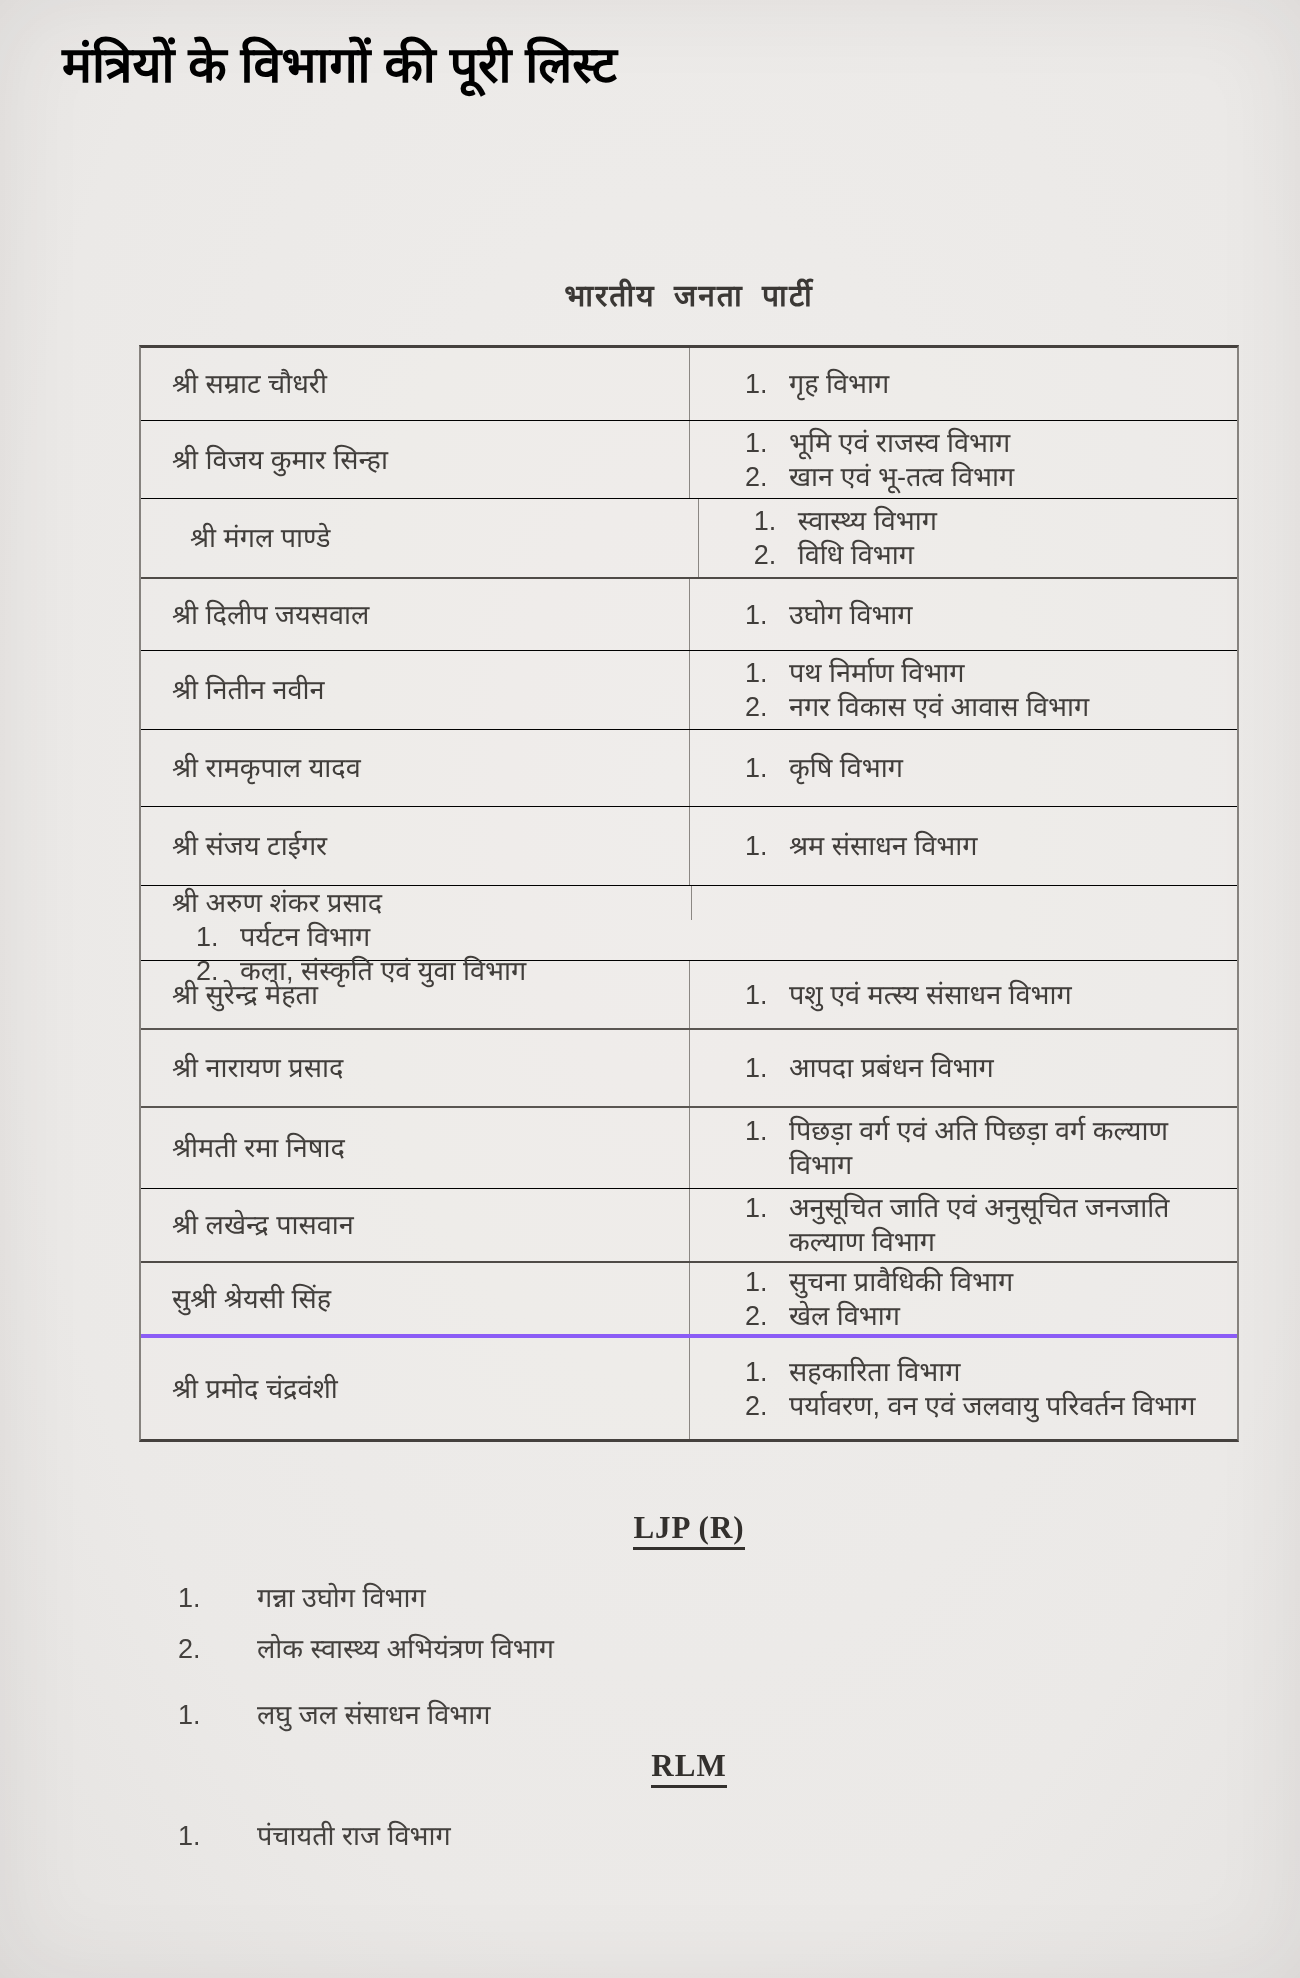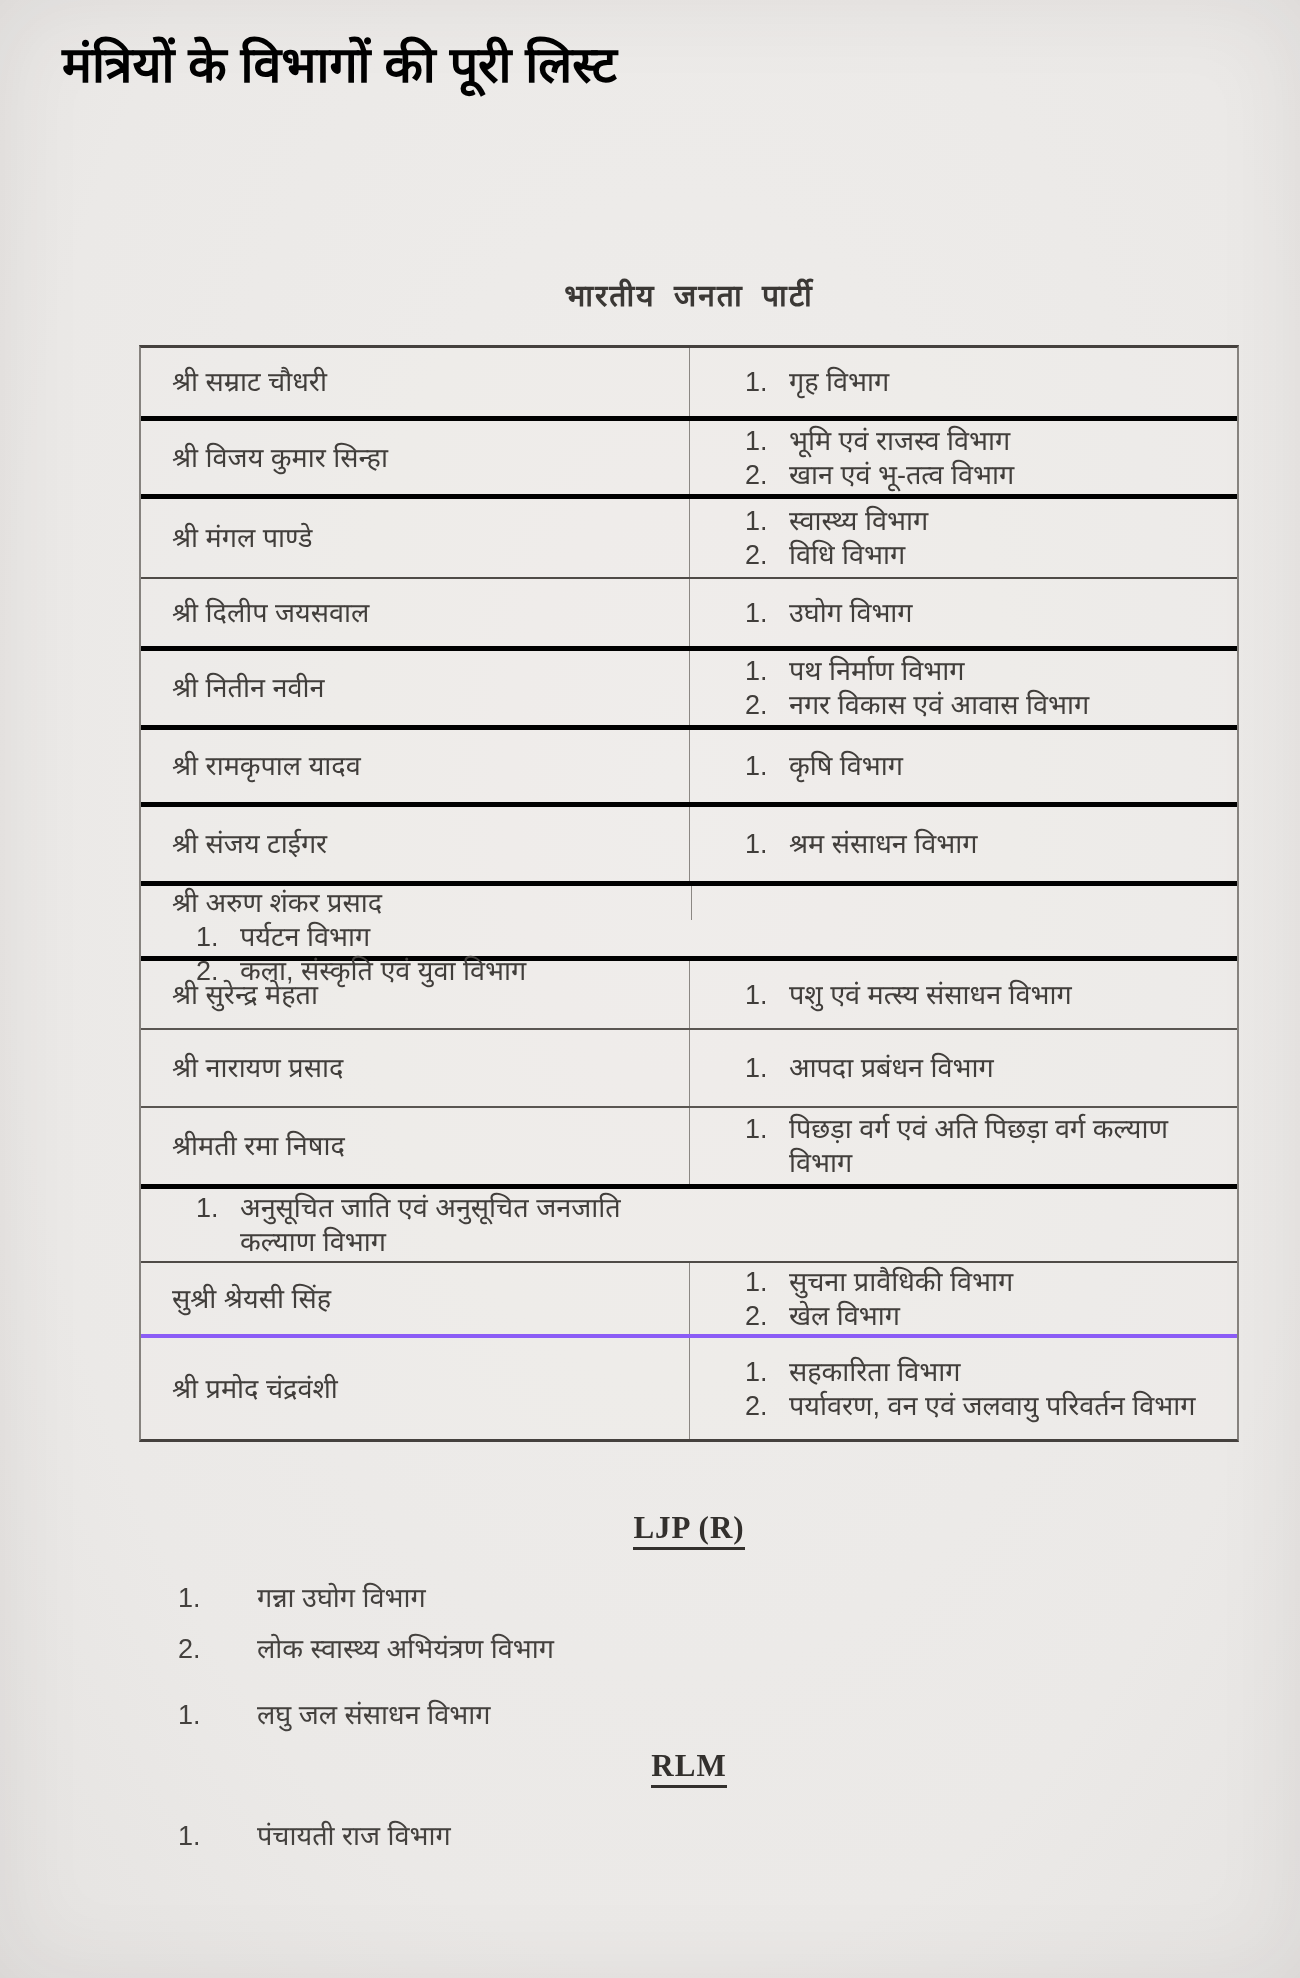--- a/index.html
+++ b/index.html
@@ -29,25 +29,25 @@
     position: absolute; left: 139px; top: 345px; width: 1100px;
     border-top: 3px solid #45413e;
     border-bottom: 3px solid #45413e;
     border-left: 2px solid #86827e;
     border-right: 2px solid #86827e;
     box-sizing: border-box;
     background: rgba(240,238,236,0.35);
   }
   .trow {
     display: flex; box-sizing: border-box;
-    border-bottom: 5px solid #000000;
+    border-bottom: 1px solid #000000;
   }
   .trow:nth-child(1)  { height: 73px; }
   .trow:nth-child(2)  { height: 78px; }
-  .trow:nth-child(3)  { height: 80px; border-bottom: 2px solid #4f4b47; }
+  .trow:nth-child(3)  { height: 80px; border-bottom: 2px solid #4f4b47; padding-left: 18px; }
   .trow:nth-child(4)  { height: 72px; }
   .trow:nth-child(5)  { height: 79px; }
   .trow:nth-child(6)  { height: 77px; }
   .trow:nth-child(7)  { height: 79px; }
   .trow:nth-child(8)  { height: 75px; flex-direction: column; }
   .trow:nth-child(9)  { height: 69px; border-bottom: 2px solid #5a5652; }
   .trow:nth-child(10) { height: 78px; border-bottom: 2px solid #5a5652; }
   .trow:nth-child(11) { height: 81px; }
   .trow:nth-child(12) { height: 74px; border-bottom: 2px solid #4f4b47; }
   .trow:nth-child(13) { height: 75px; border-bottom: 4px solid #8b5cf6; }
@@ -220,20 +220,21 @@
     <div class="cell name-cell">श्रीमती रमा निषाद</div>
     <div class="cell dept-cell">
       <div class="dept-item">
         <span class="dept-num">1.</span>
         <span class="dept-text">पिछड़ा वर्ग एवं अति पिछड़ा वर्ग कल्याण विभाग</span>
       </div>
     </div>
   </div>
 
   <div class="trow">
+    <div class="cell name-cell">श्री लखेन्द्र पासवान</div>
     <div class="cell dept-cell">
       <div class="dept-item">
         <span class="dept-num">1.</span>
         <span class="dept-text">अनुसूचित जाति एवं अनुसूचित जनजाति कल्याण विभाग</span>
       </div>
     </div>
   </div>
 
   <div class="trow">
     <div class="cell name-cell">सुश्री श्रेयसी सिंह</div>

